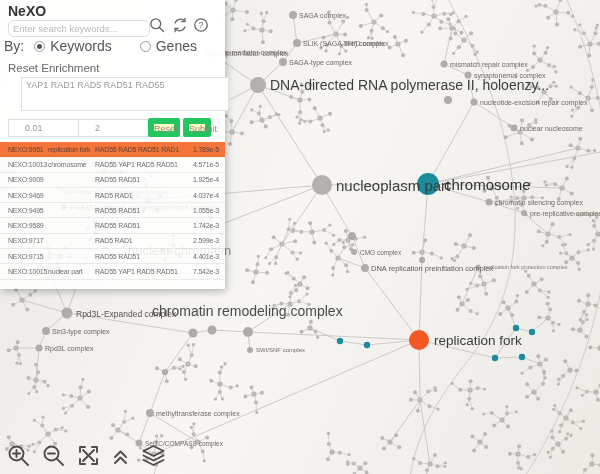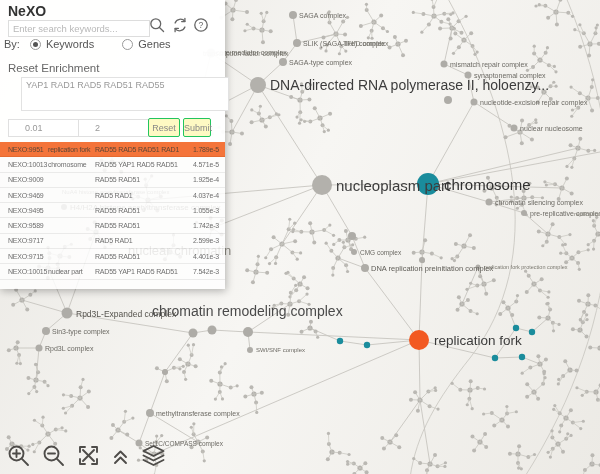--- a/index.html
+++ b/index.html
@@ -11,37 +11,37 @@
   #graph{position:absolute;left:0;top:0}
   #graph text{font-family:"Liberation Sans",sans-serif}
 
   
   .panel{position:absolute;left:0;top:0;width:225px;height:289px;
     box-shadow:1px 2px 8px rgba(0,0,0,.28);background:transparent}
   .panel-top{position:absolute;left:0;top:0;right:0;height:142px;
     background:rgba(255,255,255,.96);border-bottom:1px solid rgba(0,0,0,.05)}
   .app-title{position:absolute;left:8px;top:3px;font-size:14px;font-weight:bold;color:#333}
   .search-input{position:absolute;left:8px;top:20px;width:132px;height:13px;
-    border:1px solid #ddd;border-radius:0;font-size:9.5px;padding:1px 4px;color:#777;outline:none}
+    border:1px solid #ddd;border-radius:6px;font-size:9.5px;padding:1px 4px;color:#777;outline:none}
   .search-input::placeholder{color:#b9b9b9}
   .picon{position:absolute;top:16px;width:18px;height:18px;cursor:pointer}
   .picon svg{width:100%;height:100%;stroke:#666;fill:none;stroke-width:1.6;stroke-linecap:round;stroke-linejoin:round}
-  .by-row{position:absolute;left:4px;top:38px;display:flex;align-items:flex-end;font-size:11px;color:#555}
+  .by-row{position:absolute;left:4px;top:38px;display:flex;align-items:flex-end;font-size:14px;color:#555}
   .by-label{margin-right:10px}
   .radio-wrap{display:flex;align-items:center;cursor:pointer}
   .radio{width:9px;height:9px;border:1px solid #9a9a9a;border-radius:50%;margin-right:5px;position:relative;background:#fff}
   .radio.sel::after{content:"";position:absolute;left:2px;top:2px;width:5px;height:5px;border-radius:50%;background:#555}
   .radio-wrap + .radio-wrap{margin-left:28px}
   .te-head{position:absolute;left:8px;top:62px;font-size:11.5px;color:#666}
   .genes-ta{position:absolute;left:21px;top:77px;width:198px;height:28px;resize:none;
     border:1px solid #e2e2e2;font-size:9px;color:#999;padding:2px 4px;outline:none;
     font-family:"Liberation Sans",sans-serif}
   .pinput{position:absolute;top:119px;height:14px;border:1px solid #e0e0e0;font-size:9px;
     color:#999;padding:1px 16px;outline:none}
-  .pbtn{position:absolute;top:118px;height:19px;border:1px solid #22c55e;background:#fef9c3;
+  .pbtn{position:absolute;top:118px;height:19px;border:6px solid #22c55e;background:#fef9c3;
     color:#888;font-size:9px;border-radius:2px;padding:0;cursor:pointer;
     font-family:"Liberation Sans",sans-serif}
   .results{position:absolute;left:0;top:142px;right:0;bottom:0;background:rgba(255,255,255,.82)}
   .rrow{display:flex;align-items:center;height:14.3px;border-bottom:1px solid rgba(0,0,0,.07);
     font-size:7px;letter-spacing:-.2px;color:#6e6e6e;padding:0 6px 0 8px;white-space:nowrap;cursor:pointer}
   .rrow.hl{background:#f4743a;color:#5d4636;border-bottom:1px solid #e56a30}
   .c-id{width:40px;overflow:hidden}
   .c-term{width:47px;overflow:hidden}
   .c-genes{flex:1;overflow:hidden}
   .c-p{width:40px;text-align:right}

